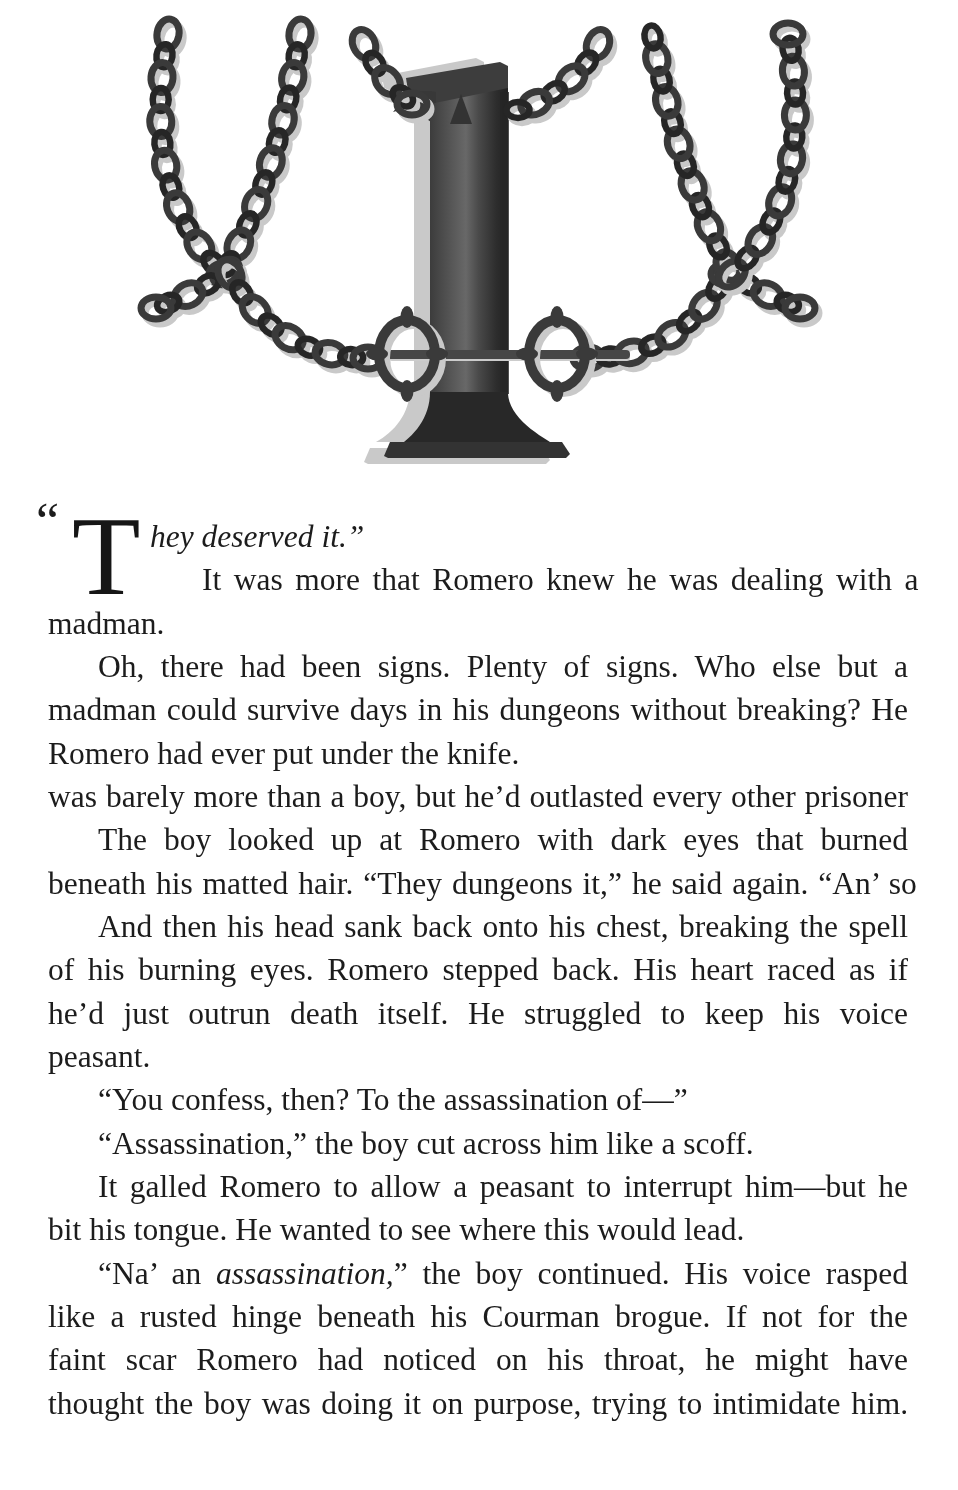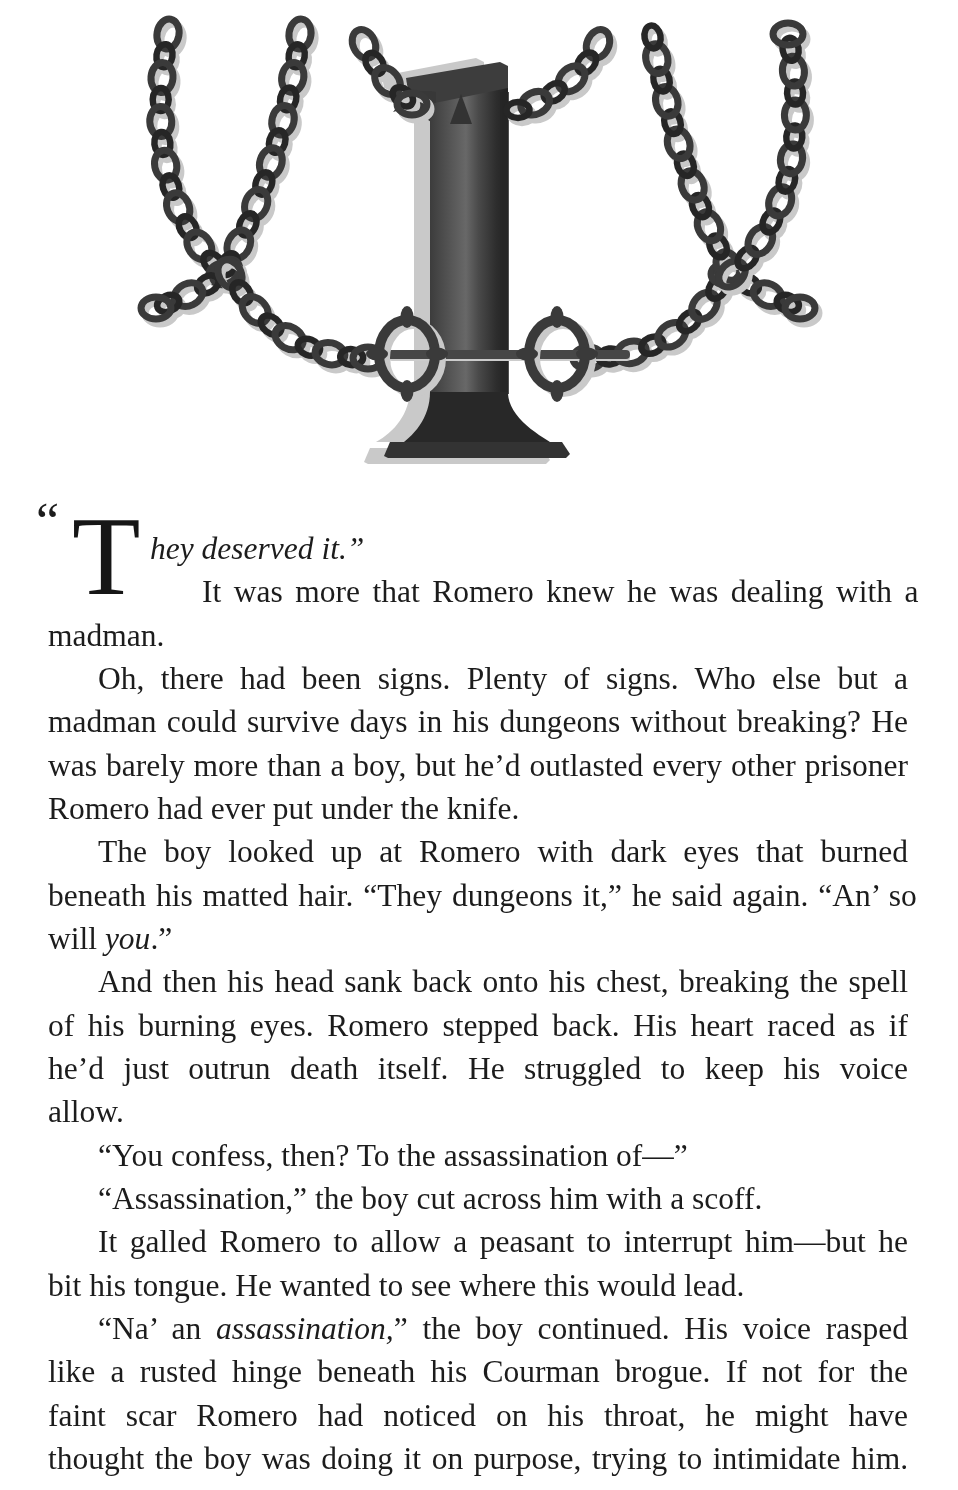--- a/index.html
+++ b/index.html
@@ -17,21 +17,20 @@
   }
   .line{
     height:43.33px;line-height:43.33px;
     font-size:31.5px;
     white-space:nowrap;
   }
   .line-inner{
     display:inline-block;
     white-space:nowrap;
     transform-origin:0 50%;
-    margin-top:12px;
   }
   .line em{font-style:italic;}
   .ind{margin-left:50px;}
   .dc1{margin-left:102px;}
   .dc2{margin-left:154px;}
   #drop-quote{
     position:absolute;left:36px;top:496px;
     font-size:52px;line-height:1;
     color:#1c1c1c;
   }
@@ -281,39 +280,38 @@
 
   <div id="body-text">
       <div>
         <div class="line dc1"><span class="line-inner"><em>hey deserved it.”</em></span></div>
         <div class="line dc2"><span class="line-inner" style="word-spacing: 4.64px;"><span>It was more that Romero knew he was dealing with a</span></span></div>
         <div class="line"><span class="line-inner"><span>madman.</span></span></div>
       </div>
       <div>
         <div class="line ind"><span class="line-inner" style="word-spacing: 8.47px; font-family: Liberation Serif, serif;"><span>Oh, there had been signs. Plenty of signs. Who else but a</span></span></div>
         <div class="line"><span class="line-inner" style="word-spacing: 2.34px;"><span>madman could survive days in his dungeons without breaking? He</span></span></div>
+        <div class="line"><span class="line-inner"><span>Romero had ever put under the knife.</span></span></div>
         <div class="line"><span class="line-inner" style="word-spacing: 1.07px;"><span>was barely more than a boy, but he’d outlasted every other prisoner</span></span></div>
-        <div class="line"><span class="line-inner"><span>Romero had ever put under the knife.</span></span></div>
       </div>
       <div>
         <div class="line ind"><span class="line-inner" style="word-spacing: 9.09px;"><span>The boy looked up at Romero with dark eyes that burned</span></span></div>
         <div class="line"><span class="line-inner" style="word-spacing: 2.06px;"><span>beneath his matted hair. “They dungeons it,” he said again. “An’ so</span></span></div>
-        <div class="line"><span class="line-inner"><span>will </span><em>you</em><span>.”</span></span></div>
       </div>
       <div>
         <div class="line ind"><span class="line-inner" style="word-spacing: 2.54px;"><span>And then his head sank back onto his chest, breaking the spell</span></span></div>
         <div class="line"><span class="line-inner" style="word-spacing: 5.74px; text-align: right;"><span>of his burning eyes. Romero stepped back. His heart raced as if</span></span></div>
         <div class="line"><span class="line-inner" style="word-spacing: 11.55px;"><span>he’d just outrun death itself. He struggled to keep his voice</span></span></div>
-        <div class="line"><span class="line-inner"><span>allow.</span></span></div>
+        <div class="line"><span class="line-inner"><span>peasant.</span></span></div>
       </div>
       <div>
         <div class="line ind"><span class="line-inner"><span>“You confess, then? To the assassination of—”</span></span></div>
       </div>
       <div>
-        <div class="line ind"><span class="line-inner"><span>“Assassination,” the boy cut across him with a scoff.</span></span></div>
+        <div class="line ind"><span class="line-inner"><span>“Assassination,” the boy cut across him like a scoff.</span></span></div>
       </div>
       <div>
         <div class="line ind"><span class="line-inner" style="word-spacing: 4.72px;"><span>It galled Romero to allow a peasant to interrupt him—but he</span></span></div>
         <div class="line"><span class="line-inner"><span>bit his tongue. He wanted to see where this would lead.</span></span></div>
       </div>
       <div>
         <div class="line ind"><span class="line-inner" style="word-spacing: 6.84px;"><span>“Na’ an </span><em>assassination,</em><span>” the boy continued. His voice rasped</span></span></div>
         <div class="line"><span class="line-inner" style="word-spacing: 7.4px;"><span>like a rusted hinge beneath his Courman brogue. If not for the</span></span></div>
         <div class="line"><span class="line-inner" style="word-spacing: 12.08px;"><span>faint scar Romero had noticed on his throat, he might have</span></span></div>
         <div class="line"><span class="line-inner" style="word-spacing: 2.7px;"><span>thought the boy was doing it on purpose, trying to intimidate him.</span></span></div>

